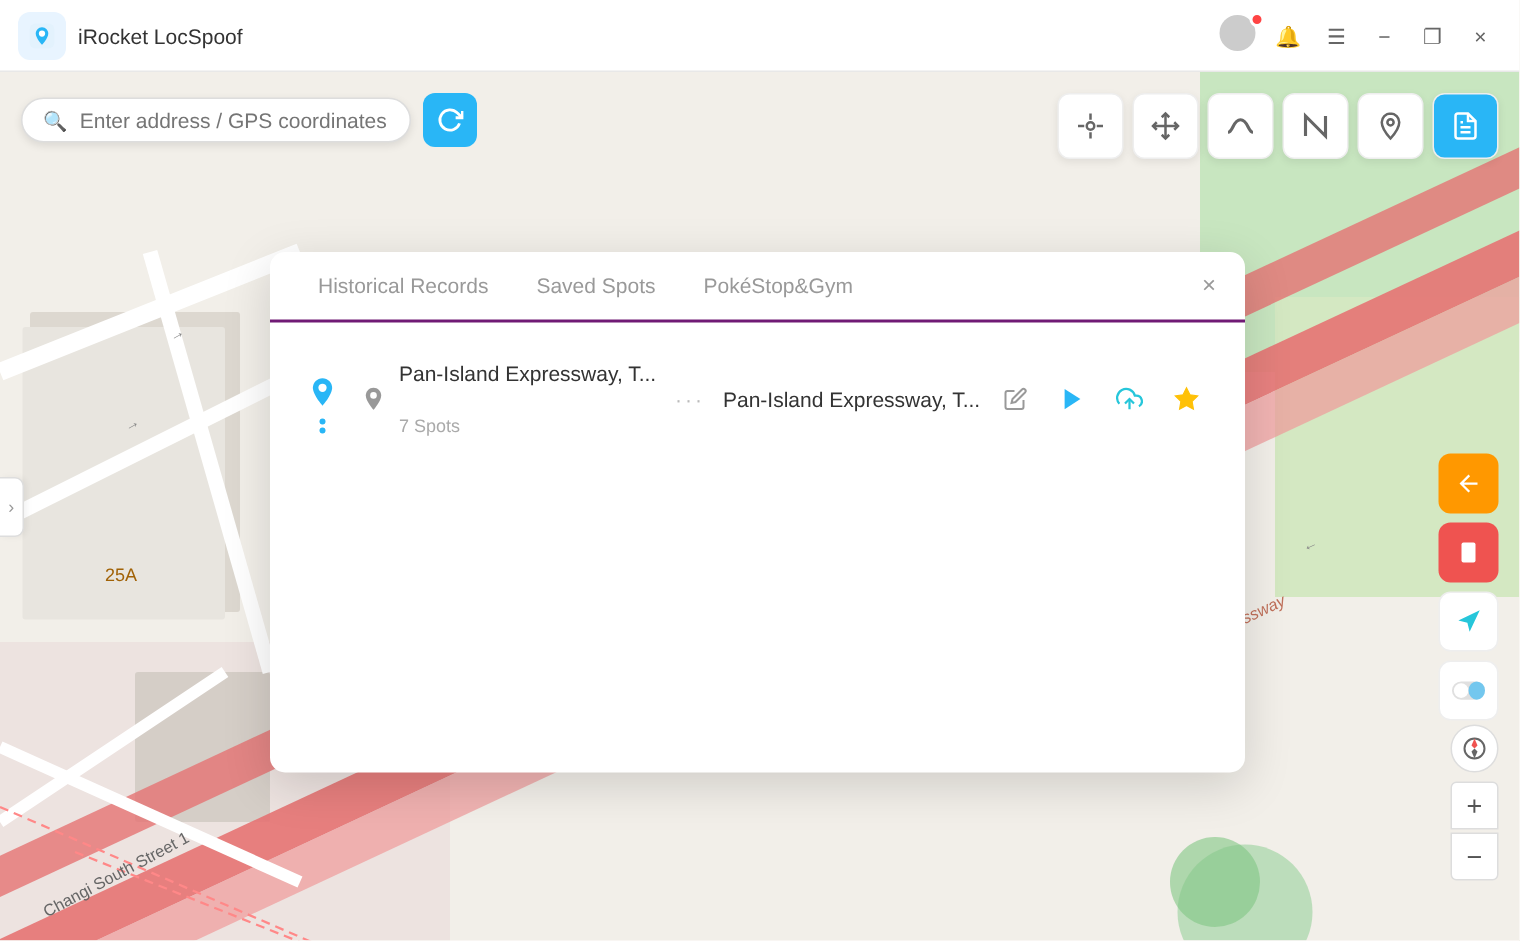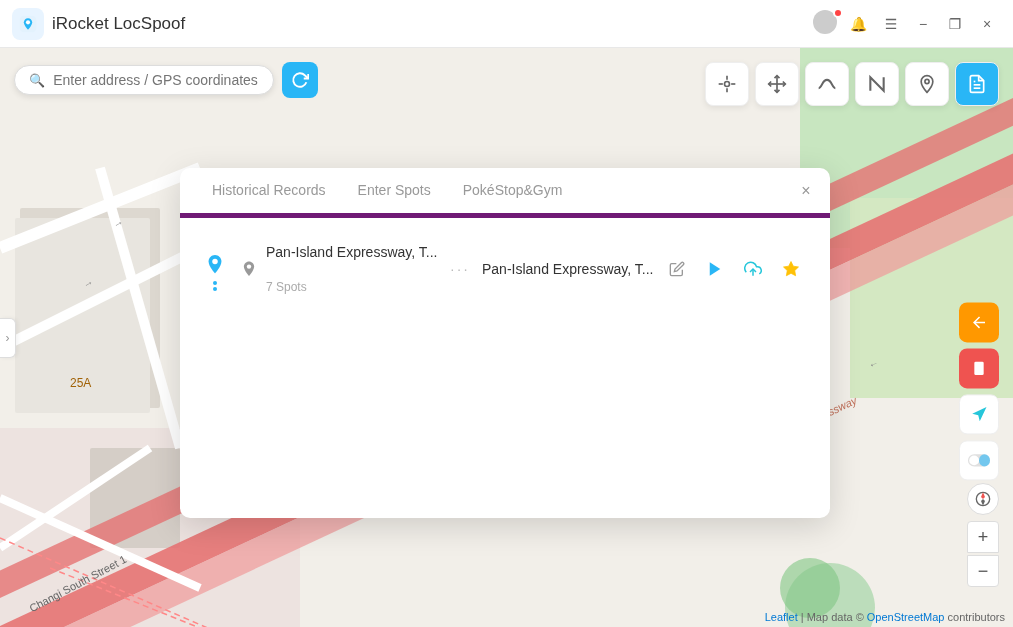--- a/index.html
+++ b/index.html
@@ -10,21 +10,21 @@
       display: flex; align-items: center; height: 48px;
       background: #fff; border-bottom: 1px solid #e8e8e8;
       padding: 0 12px; user-select: none;
     }
     .titlebar-logo {
       width: 32px; height: 32px; background: #e8f4ff; border-radius: 8px;
       display: flex; align-items: center; justify-content: center;
       margin-right: 8px;
     }
     .titlebar-logo svg { width: 20px; height: 20px; }
-    .titlebar-title { font-size: 17px; font-weight: 500; color: #333; flex: 1; }
+    .titlebar-title { font-size: 14px; font-weight: 500; color: #333; flex: 1; }
     .titlebar-controls { display: flex; align-items: center; gap: 4px; }
     .titlebar-btn {
       width: 28px; height: 28px; border-radius: 50%;
       display: flex; align-items: center; justify-content: center;
       cursor: pointer; color: #666; font-size: 14px; border: none; background: transparent;
     }
     .titlebar-user { width: 28px; height: 28px; position: relative; cursor: pointer; }
     .titlebar-user-circle { width: 24px; height: 24px; background: #ccc; border-radius: 50%; }
     .titlebar-user-dot { width: 10px; height: 10px; background: #ff4444; border-radius: 50%; position: absolute; top: -2px; right: -2px; border: 2px solid #fff; }
 
@@ -105,21 +105,21 @@
     }
 
     
     .dialog {
       position: absolute; top: 120px; left: 180px;
       width: 650px; background: #fff; border-radius: 10px;
       box-shadow: 0 8px 32px rgba(0,0,0,0.15); overflow: hidden;
     }
     .dialog-header {
       display: flex; align-items: flex-start; padding: 0 16px;
-      border-bottom: 5px solid #701a75; position: relative;
+      border-bottom: 2px solid #701a75; position: relative;
     }
     .tab {
       padding: 14px 16px; font-size: 14px; color: #999; cursor: pointer;
       border-bottom: 2px solid transparent; margin-bottom: -1px;
     }
     .tab.active { color: #29b6f6; border-bottom-color: #29b6f6; font-weight: 500; }
     .dialog-close {
       position: absolute; right: 12px; top: 50%; transform: translateY(-50%);
       width: 24px; height: 24px; border: none; background: transparent;
       cursor: pointer; color: #999; font-size: 16px; display: flex;
@@ -338,31 +338,25 @@
       <svg width="16" height="16" viewBox="0 0 24 24" fill="none" stroke="#666" stroke-width="2">
         <circle cx="12" cy="12" r="10"></circle>
         <polygon points="12 2 15 9 12 12 9 9" fill="#ef5350" stroke="none"></polygon>
         <polygon points="12 22 15 15 12 12 9 15" fill="#666" stroke="none"></polygon>
       </svg>
     </div>
     <div class="zoom-btn" style="border-radius: 4px 4px 0 0;">+</div>
     <div class="zoom-btn" style="border-radius: 0 0 4px 4px;">−</div>
   </div>
 
-  <div class="map-attribution">
-    <span style="color:#0078d4; cursor:pointer;">Leaflet</span>
-    <span> | Map data © </span>
-    <span style="color:#0078d4; cursor:pointer;">OpenStreetMap</span>
-    <span> contributors</span>
-  </div>
 
   <div class="dialog">
     <div class="dialog-header">
       <div class="tab">Historical Records</div>
-      <div class="tab">Enter Spots</div>
+      <div class="tab">Saved Spots</div>
       <div class="tab">PokéStop&amp;Gym</div>
       <button class="dialog-close">×</button>
     </div>
     <div class="dialog-body">
 
       <div class="route-item">
 
         <div style="position:relative; width:24px;">
           <svg width="22" height="28" viewBox="0 0 24 30">
             <path d="M12 2C8.13 2 5 5.13 5 9c0 5.25 7 13 7 13s7-7.75 7-13c0-3.87-3.13-7-7-7z" fill="#29b6f6"></path>

